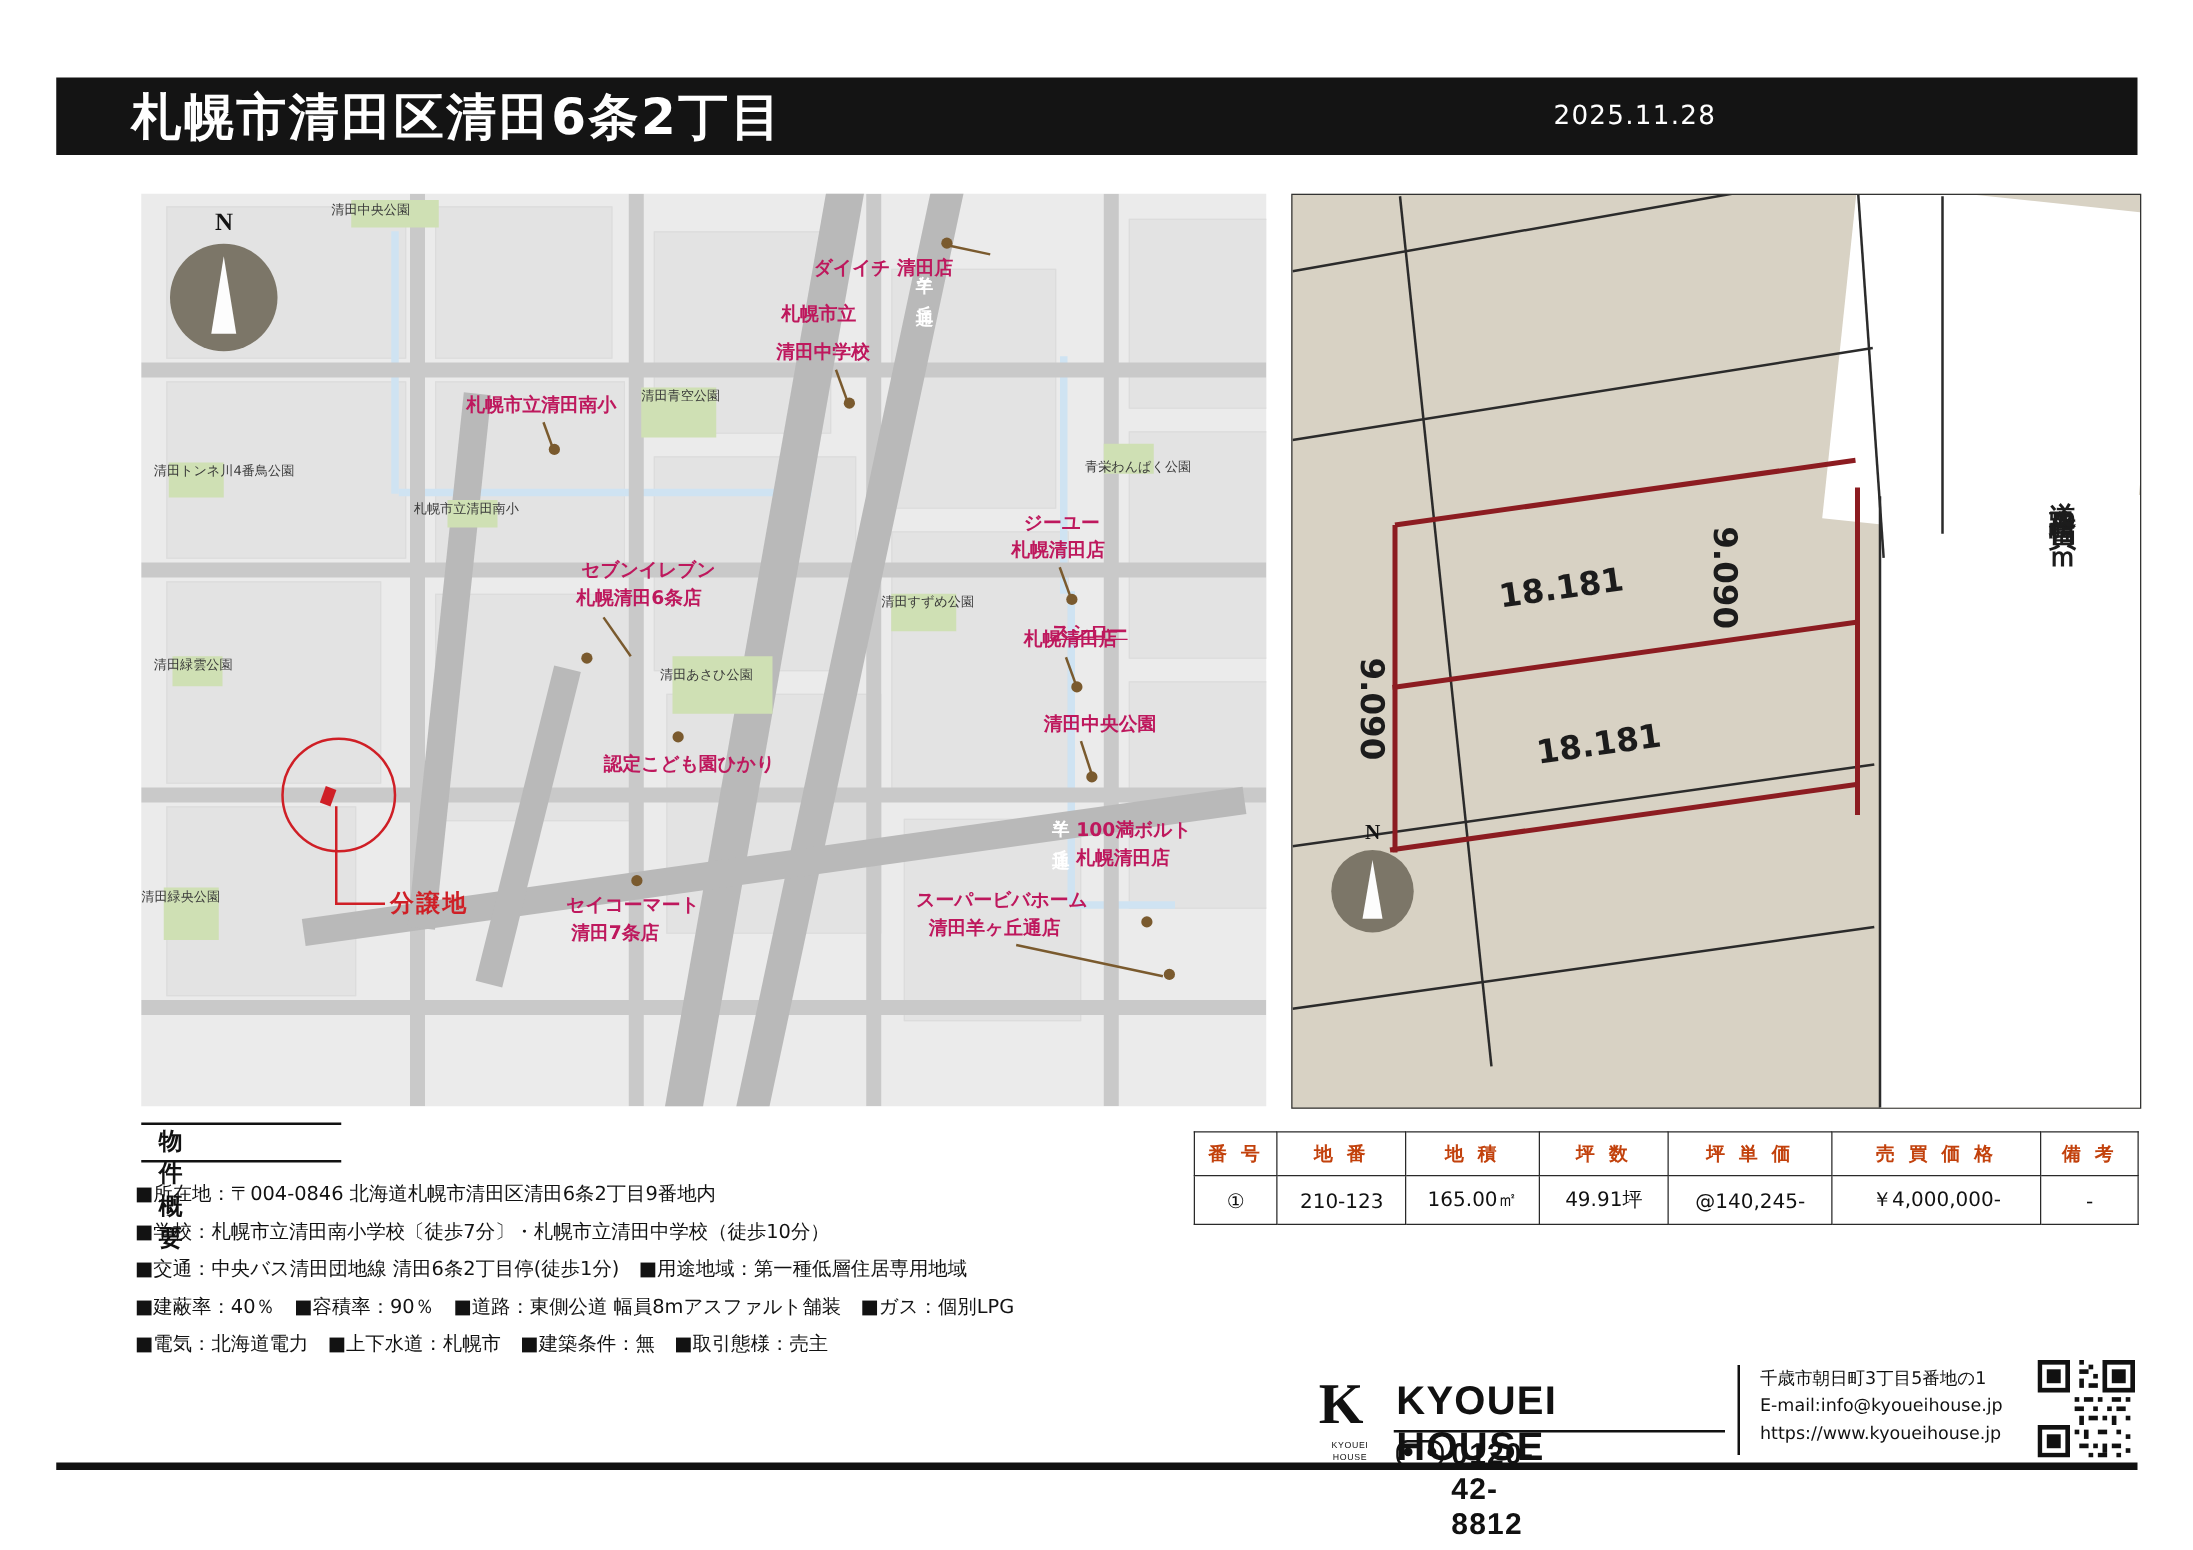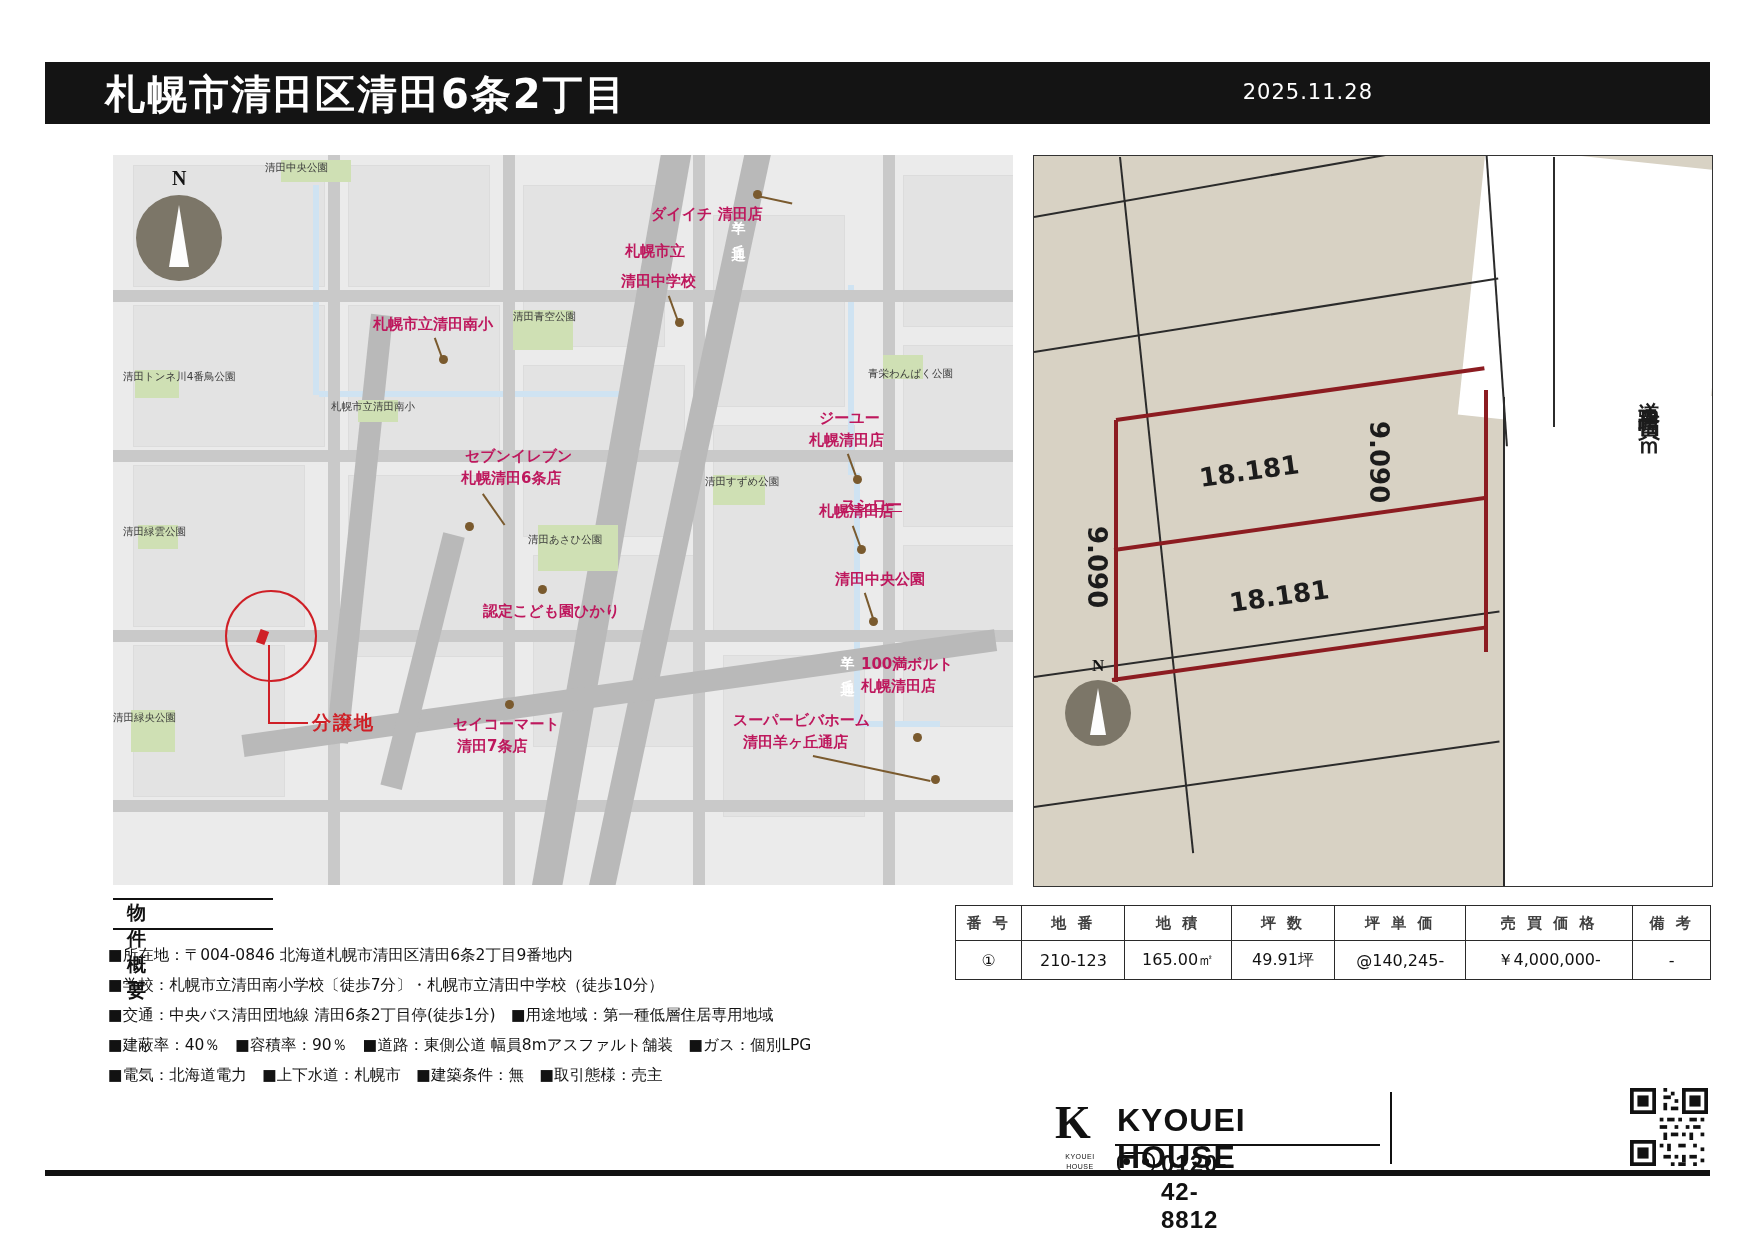--- a/index.html
+++ b/index.html
@@ -126,21 +126,21 @@
   
   .price-table{
     position:absolute;left:955px;top:905px;width:756px;
     border-collapse:collapse;
   }
   .price-table th,.price-table td{
     border:1px solid #2a2a2a;text-align:center;
     font-family:"DejaVu Sans","Liberation Sans",sans-serif;
   }
   .price-table th{
-    font-size:15px;font-weight:bold;letter-spacing:3px;height:32px;color:#404040;
+    font-size:15px;font-weight:bold;letter-spacing:3px;height:32px;color:#c2410c;
   }
   .price-table td{font-size:16px;height:36px;color:#111;}
 
   
   .logo-block{position:absolute;left:1055px;top:1098px;}
   .logo-k{
     position:absolute;left:0;top:0;width:48px;height:52px;
     font-size:46px;font-weight:bold;color:#111;line-height:50px;
     font-family:"Liberation Serif",serif;
   }
@@ -381,20 +381,25 @@
     <div class="logo-k">K</div>
     <div class="logo-ksub">KYOUEI</div>
     <div class="logo-ksub" style="top:64px;">HOUSE</div>
     <div class="logo-name">KYOUEI HOUSE</div>
     <div class="logo-underline"></div>
     <div class="tel-icon"></div>
     <div class="logo-tel">0120-42-8812</div>
   </div>
 
   <div class="divider-v"></div>
+  <div class="contact">
+    <div>千歳市朝日町3丁目5番地の1</div>
+    <div>E-mail:info@kyoueihouse.jp</div>
+    <div>https://www.kyoueihouse.jp</div>
+  </div>
 
   <svg class="qr" viewBox="0 0 21 21">
     <rect width="21" height="21" fill="#fff"></rect>
     <g fill="#111">
       <rect x="0" y="0" width="7" height="7"></rect>
         <rect x="1" y="1" width="5" height="5" fill="#fff"></rect>
         <rect x="2" y="2" width="3" height="3"></rect>
       <rect x="14" y="0" width="7" height="7"></rect>
         <rect x="15" y="1" width="5" height="5" fill="#fff"></rect>
         <rect x="16" y="2" width="3" height="3"></rect>

